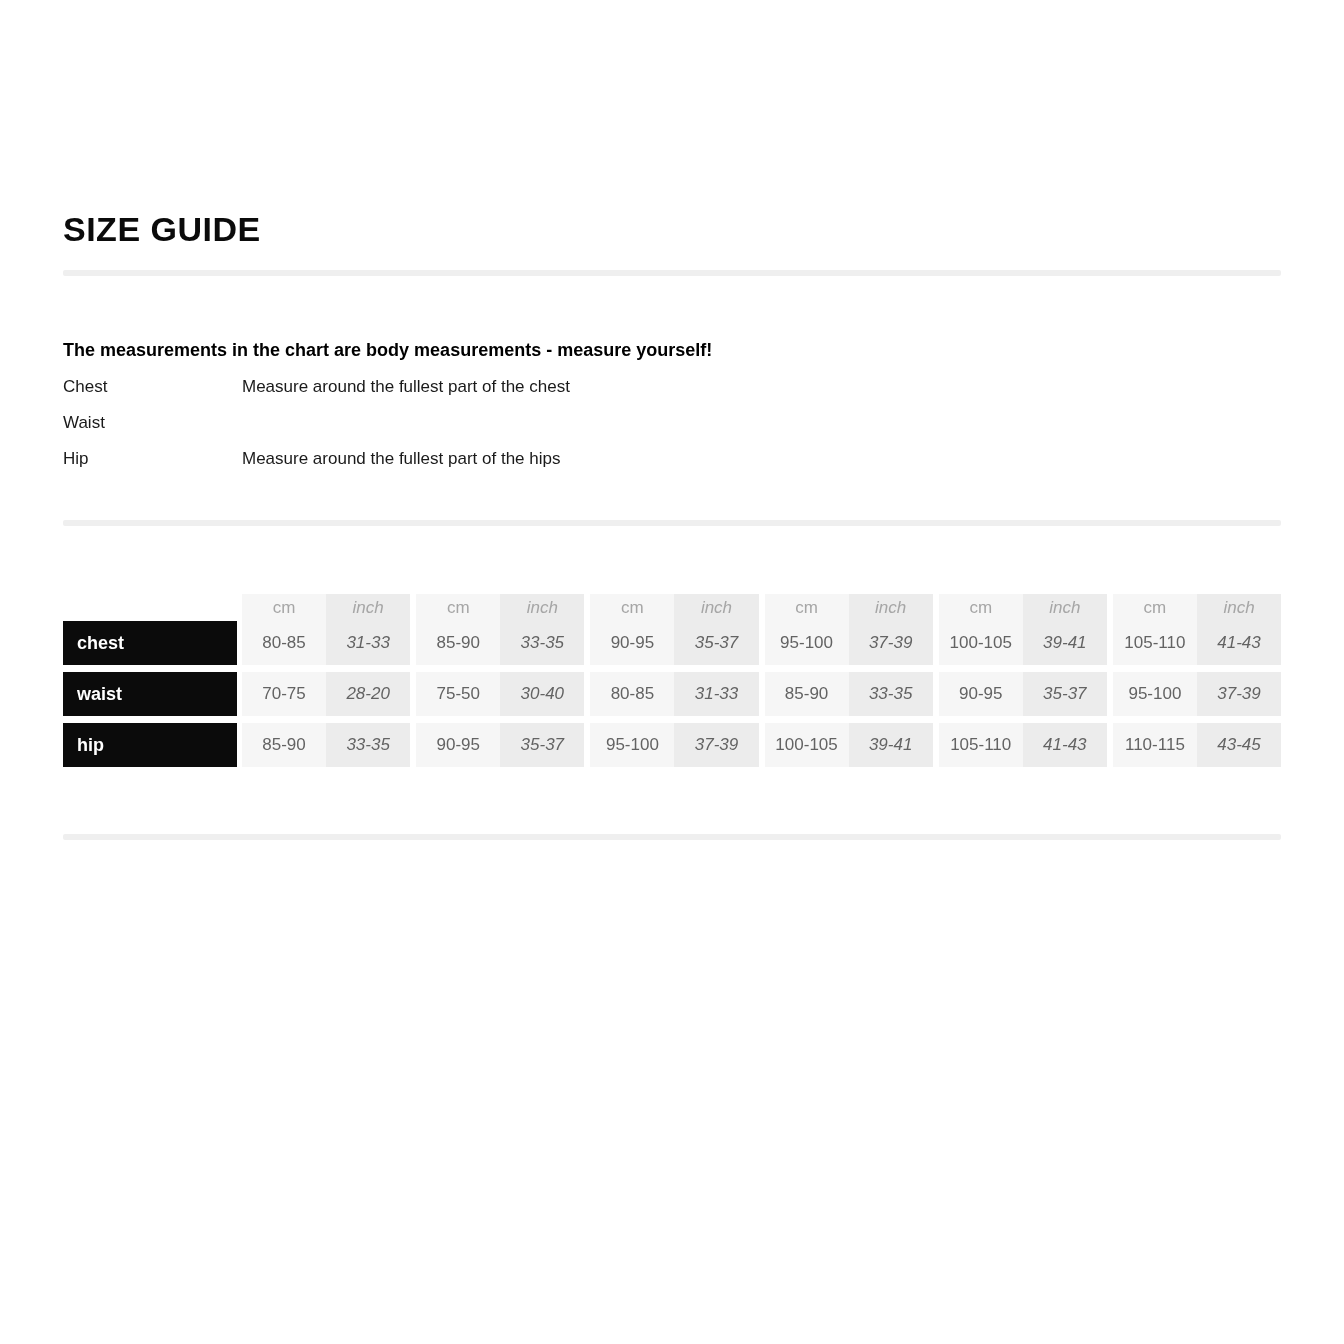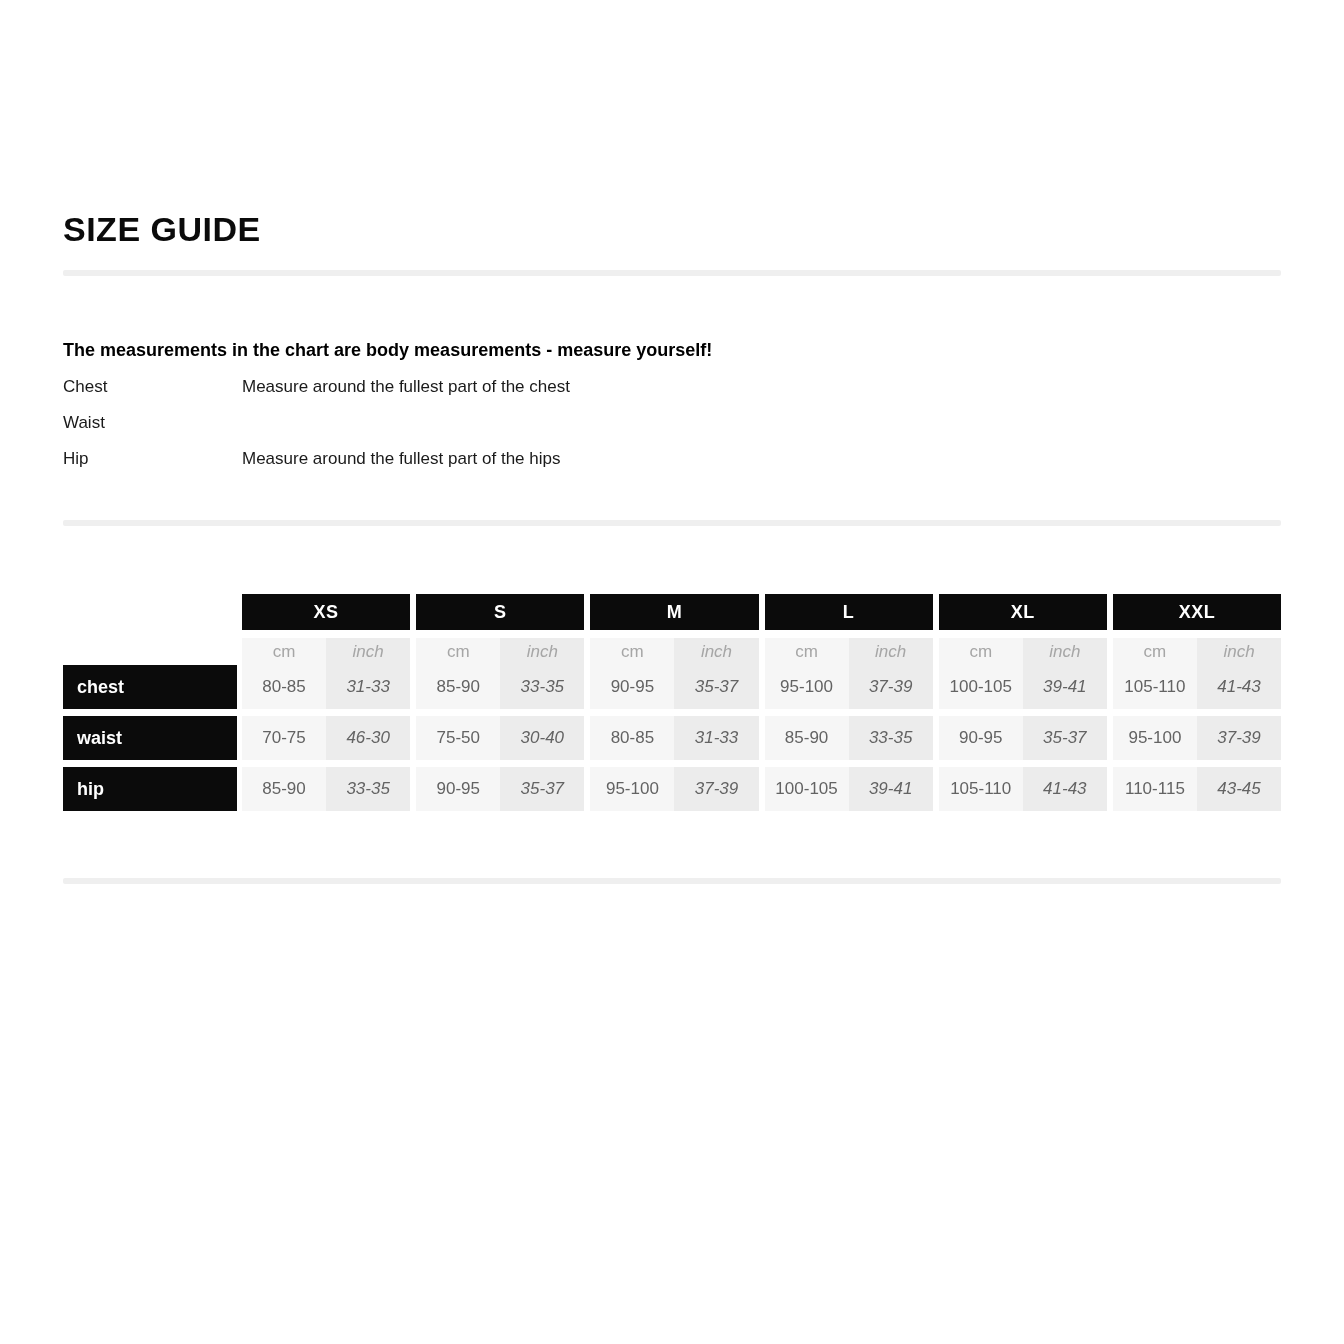--- a/index.html
+++ b/index.html
@@ -126,29 +126,20 @@
     <div class="measure-row">
       <div class="measure-term">Hip</div>
       <div class="measure-desc">Measure around the fullest part of the hips</div>
     </div>
   </div>
 
   <div class="divider divider-2"></div>
 
   <div class="size-table">
 
-    <div class="trow header-row">
-      <div class="tlabel spacer"></div>
-      <div class="tgroup">XS</div>
-      <div class="tgroup">S</div>
-      <div class="tgroup">M</div>
-      <div class="tgroup">L</div>
-      <div class="tgroup">XL</div>
-      <div class="tgroup">XXL</div>
-    </div>
 
     <div class="trow units-row">
       <div class="tlabel spacer"></div>
       <div class="tgroup">
         <div class="cell cm">cm</div>
         <div class="cell inch">inch</div>
       </div>
       <div class="tgroup">
         <div class="cell cm">cm</div>
         <div class="cell inch">inch</div>
@@ -196,21 +187,21 @@
       <div class="tgroup">
         <div class="cell cm">105-110</div>
         <div class="cell inch">41-43</div>
       </div>
     </div>
 
     <div class="trow data-row">
       <div class="tlabel">waist</div>
       <div class="tgroup">
         <div class="cell cm">70-75</div>
-        <div class="cell inch">46-30</div>
+        <div class="cell inch">28-20</div>
       </div>
       <div class="tgroup">
         <div class="cell cm">75-50</div>
         <div class="cell inch">30-40</div>
       </div>
       <div class="tgroup">
         <div class="cell cm">80-85</div>
         <div class="cell inch">31-33</div>
       </div>
       <div class="tgroup">

